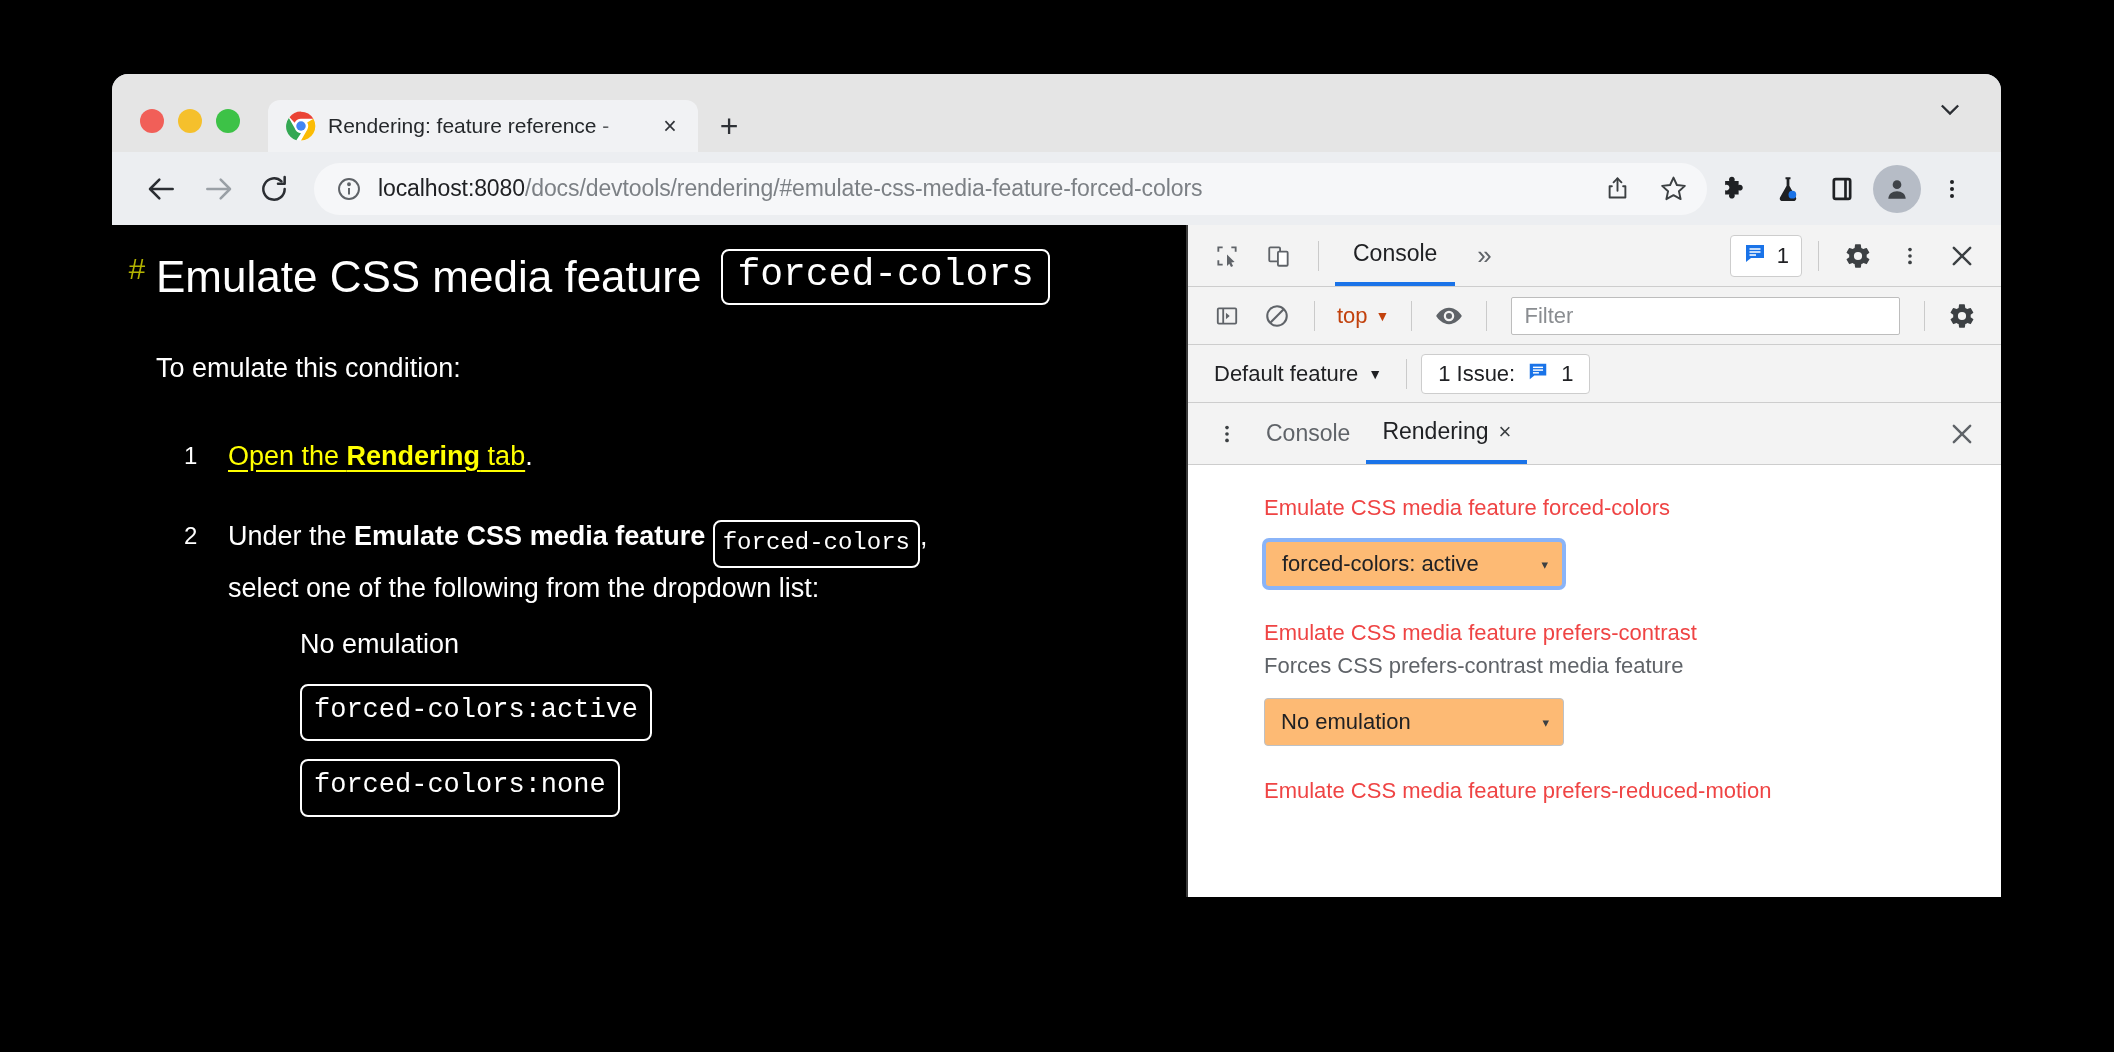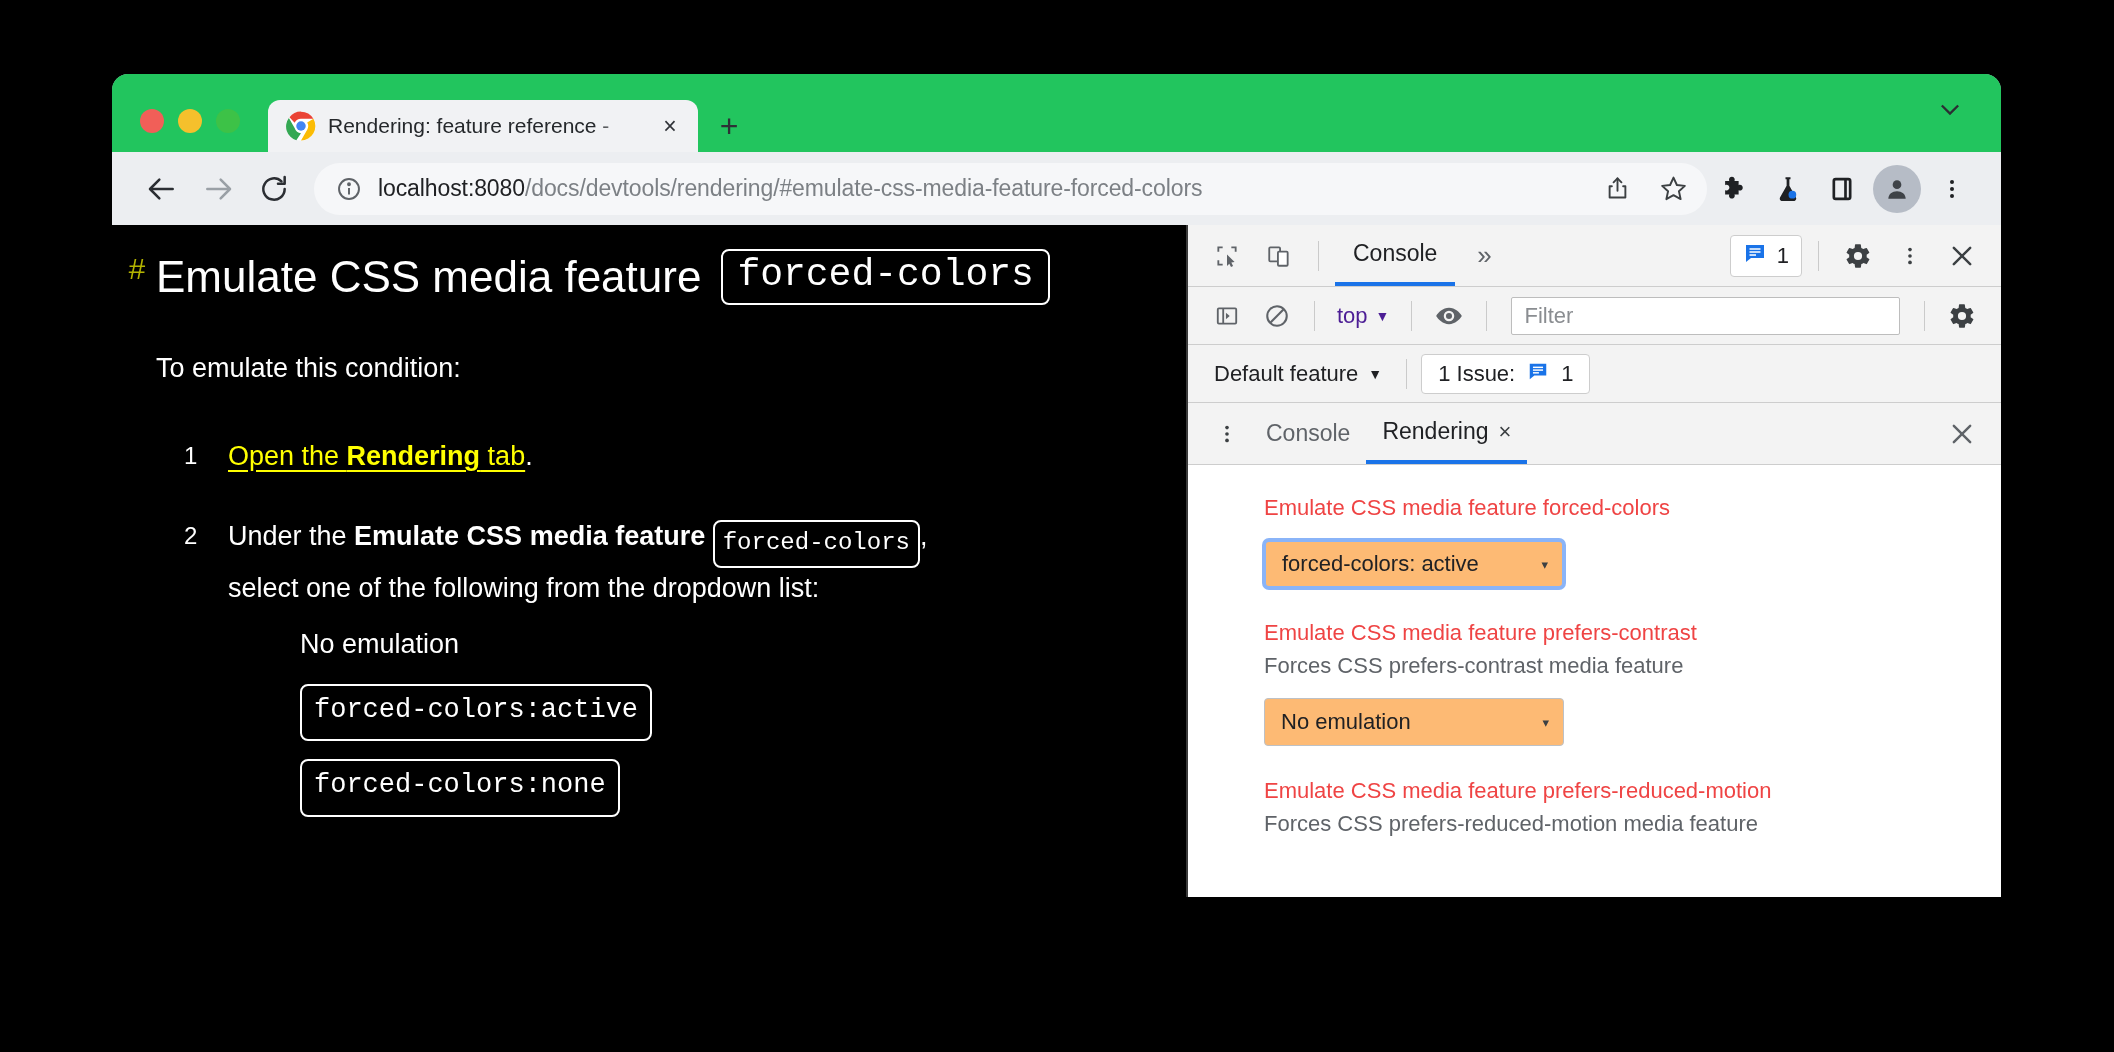--- a/index.html
+++ b/index.html
@@ -18,21 +18,21 @@
     background: #a6adba;
     border-radius: 16px 16px 0 0;
     box-shadow: 0 0 60px 30px rgba(0,0,0,0.9);
     overflow: hidden;
   }
 
   
   #tab-strip {
     position: relative;
     height: 78px;
-    background: #22c55e;
+    background: #e5e5e5;
     display: flex;
     align-items: flex-end;
     padding-left: 28px;
   }
   #traffic-lights {
     display: flex; align-items: center; gap: 14px;
     height: 62px;
     padding-right: 28px;
   }
   .traffic-dot { width: 24px; height: 24px; border-radius: 50%; }
@@ -260,21 +260,21 @@
   #dt-filterbar {
     height: 58px; flex: none;
     background: #f3f3f3;
     border-bottom: 1px solid #cdcdcd;
     display: flex; align-items: center;
     padding: 0 16px;
     gap: 4px;
   }
   #context-select {
     display: flex; align-items: center; gap: 8px;
-    font-size: 22px; color: #4c1d95;
+    font-size: 22px; color: #c2410c;
     padding: 0 8px; flex: none;
   }
   #filter-input {
     flex: 1 1 auto;
     height: 38px;
     background: #ffffff;
     border: 1px solid #bdbdbd;
     border-radius: 2px;
     color: #888b8e;
     font-size: 22px;
@@ -651,19 +651,18 @@
           <div class="render-title">Emulate CSS media feature prefers-contrast</div>
           <div class="render-desc">Forces CSS prefers-contrast media feature</div>
           <div class="render-select">
             <span>No emulation</span>
             <span class="caret">▾</span>
           </div>
         </div>
 
         <div class="render-group">
           <div class="render-title">Emulate CSS media feature prefers-reduced-motion</div>
-          <div class="render-desc">Forces CSS prefers-reduced-motion media feature</div>
         </div>
 
       </div>
     </div>
   </div>
 </div>
 
 </body></html>

